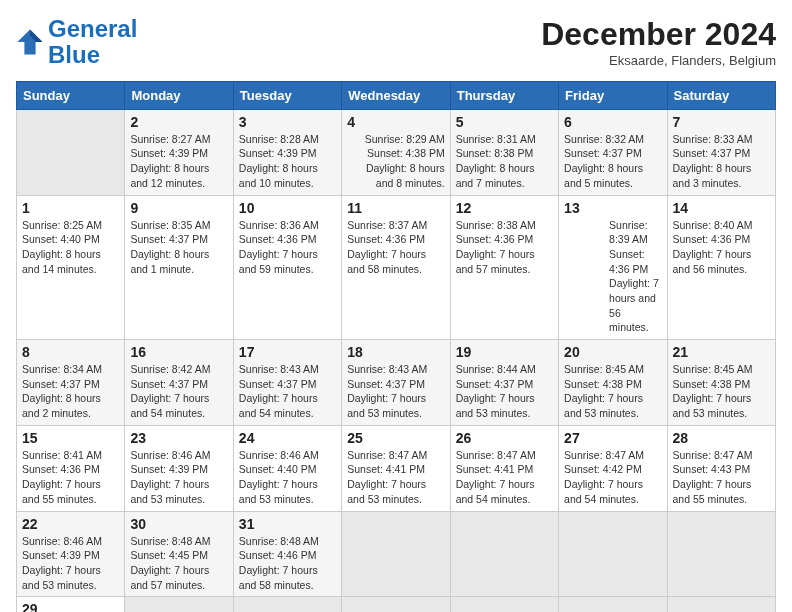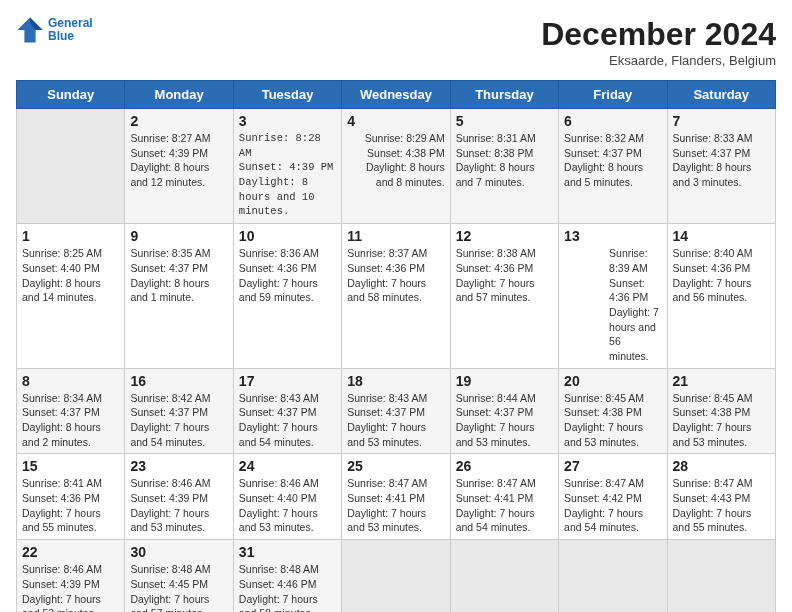--- a/index.html
+++ b/index.html
@@ -15,21 +15,21 @@
       justify-content: space-between;
       align-items: flex-start;
       margin-bottom: 12px;
     }
     .logo {
       display: flex;
       align-items: center;
       gap: 4px;
     }
     .logo-text {
-      font-size: 12px;
+      font-size: 24px;
       font-weight: bold;
       color: #333;
       line-height: 1.1;
     }
     .logo-text span { color: #1a6ebf; }
     .logo-icon {
       width: 28px;
       height: 28px;
     }
     .title-block {
@@ -47,22 +47,22 @@
       font-weight: normal;
     }
     table {
       width: 100%;
       border-collapse: collapse;
       font-size: 11px;
     }
     thead th {
       background-color: #2a6db5;
       color: #fff;
-      text-align: center;
-      padding: 6px 14px;
+      text-align: left;
+      padding: 6px 6px;
       font-size: 13px;
       font-weight: bold;
       border: 1px solid #1e5a9e;
     }
     tbody td {
       border: 1px solid #ccc;
       vertical-align: top;
       padding: 4px 5px;
       width: calc(100% / 7);
       min-height: 80px;
@@ -126,21 +126,21 @@
     <tr>
           <td class="empty-cell"></td>
           <td>
             <span class="day-num">2</span>
             <div class="day-info" style="white-space: pre-line;">Sunrise: 8:27 AM
 Sunset: 4:39 PM
 Daylight: 8 hours and 12 minutes.</div>
           </td>
           <td>
             <span class="day-num">3</span>
-            <div class="day-info" style="white-space: pre-line; font-family: Liberation Mono, monospace;">Sunrise: 8:28 AM
+            <div class="day-info" style="white-space: pre-line;">Sunrise: 8:28 AM
 Sunset: 4:39 PM
 Daylight: 8 hours and 10 minutes.</div>
           </td>
           <td>
             <span class="day-num">4</span>
             <div class="day-info" style="white-space: pre-line; text-align: right;">Sunrise: 8:29 AM
 Sunset: 4:38 PM
 Daylight: 8 hours and 8 minutes.</div>
           </td>
           <td>

